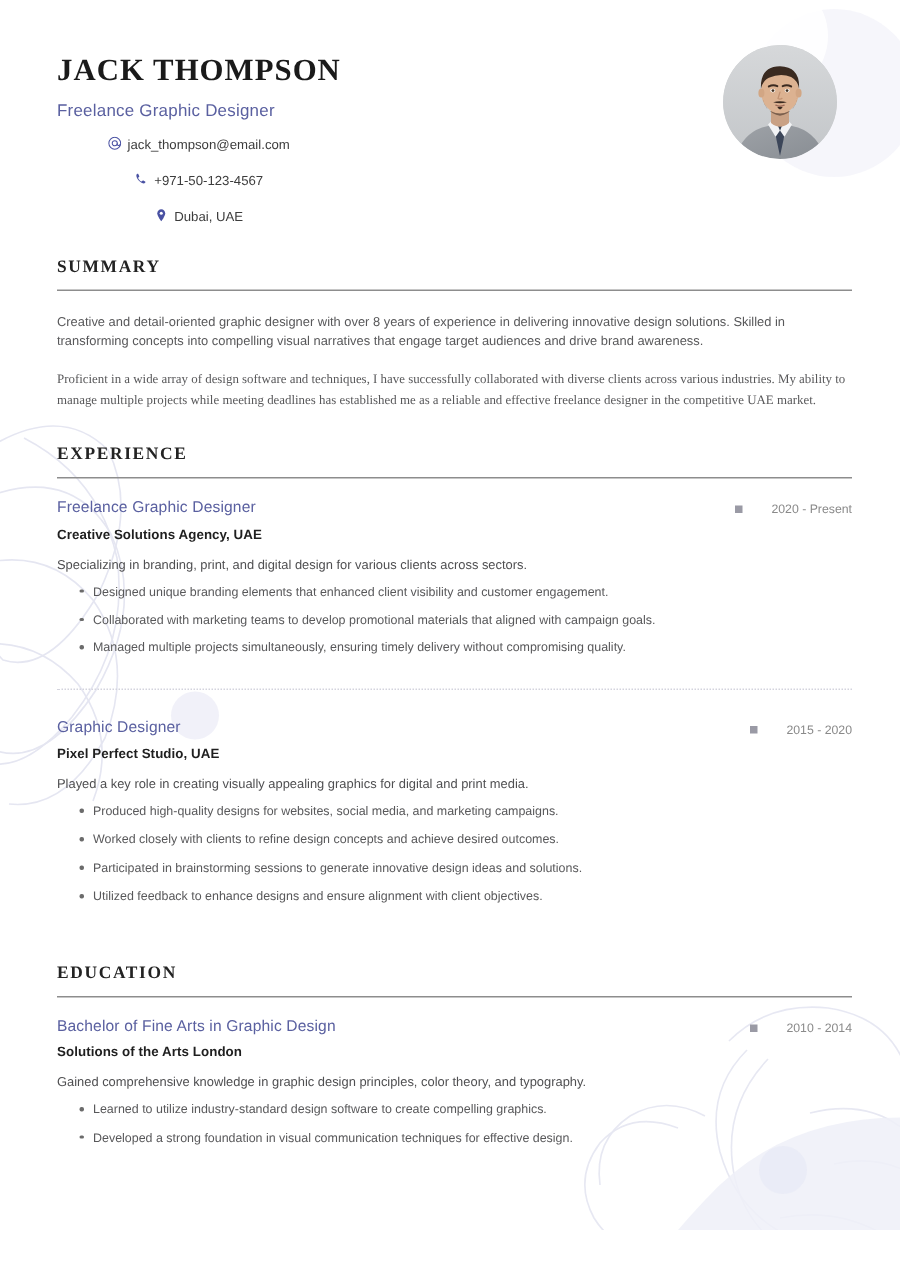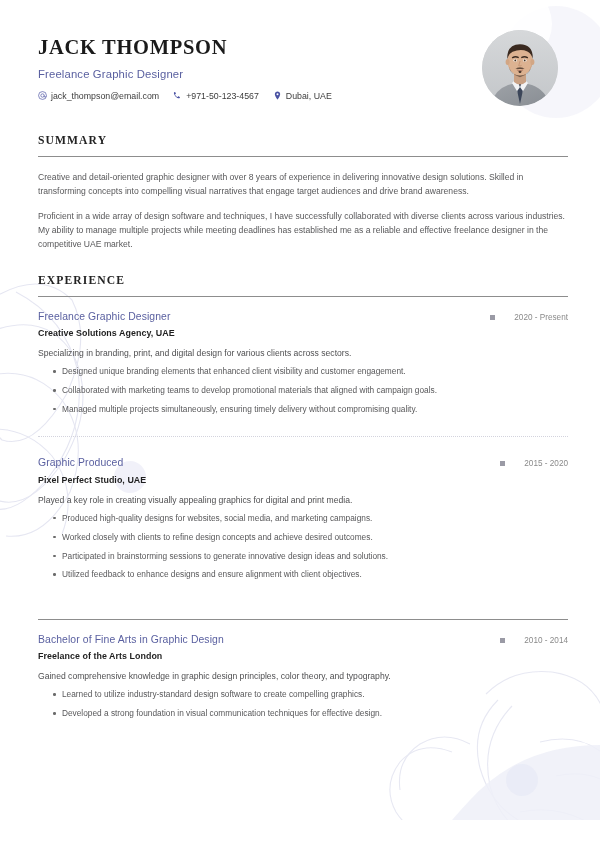--- a/index.html
+++ b/index.html
@@ -60,20 +60,21 @@
     letter-spacing: 0.15px;
     margin-bottom: 11px;
   }
   .contacts {
     display: flex;
     align-items: center;
     gap: 14px;
     font-size: 8.8px;
     color: #4a4a4a;
     white-space: nowrap;
+    flex-direction: column;
   }
   .contact-item {
     display: inline-flex;
     align-items: center;
     gap: 4px;
   }
   .contact-icon {
     display: inline-flex;
     align-items: center;
     justify-content: center;
@@ -113,21 +114,21 @@
     background: #8d8d8d;
     margin-bottom: 14px;
   }
   .para {
     font-size: 8.6px;
     line-height: 1.62;
     color: #58585a;
     margin: 0 0 11px 0;
     max-width: 530px;
   }
-  .para:last-child { margin-bottom: 12px; }
+  .para:last-child { margin-bottom: 12px; font-family: Liberation Serif, serif; }
 
   
   .entry { position: relative; }
   .entry-divider {
     border: 0;
     border-top: 1px dotted #d3d3dd;
     margin: 21px 0 20px 0;
   }
   .entry-head {
     display: flex;
@@ -359,49 +360,50 @@
           <li>Designed unique branding elements that enhanced client visibility and customer engagement.</li>
           <li>Collaborated with marketing teams to develop promotional materials that aligned with campaign goals.</li>
           <li>Managed multiple projects simultaneously, ensuring timely delivery without compromising quality.</li>
         </ul>
       </div>
 
       <hr class="entry-divider">
 
       <div class="entry" style="margin-top:0">
         <div class="entry-head">
-          <div class="entry-role">Graphic Produced</div>
+          <div class="entry-role">Graphic Designer</div>
           <div class="entry-date">
             <span class="date-square"></span>
             <span>2015 - 2020</span>
           </div>
         </div>
         <div class="entry-org">Pixel Perfect Studio, UAE</div>
         <div class="entry-desc">Played a key role in creating visually appealing graphics for digital and print media.</div>
         <ul class="bullets">
           <li>Produced high-quality designs for websites, social media, and marketing campaigns.</li>
           <li>Worked closely with clients to refine design concepts and achieve desired outcomes.</li>
           <li>Participated in brainstorming sessions to generate innovative design ideas and solutions.</li>
           <li>Utilized feedback to enhance designs and ensure alignment with client objectives.</li>
         </ul>
       </div>
     </div>
 
     <div class="section" style="margin-top:38px">
+      <h2 class="section-title">EDUCATION</h2>
       <div class="section-rule"></div>
 
       <div class="entry">
         <div class="entry-head">
           <div class="entry-role">Bachelor of Fine Arts in Graphic Design</div>
           <div class="entry-date">
             <span class="date-square"></span>
             <span>2010 - 2014</span>
           </div>
         </div>
-        <div class="entry-org">Freelance of the Arts London</div>
+        <div class="entry-org">Solutions of the Arts London</div>
         <div class="entry-desc">Gained comprehensive knowledge in graphic design principles, color theory, and typography.</div>
         <ul class="bullets">
           <li>Learned to utilize industry-standard design software to create compelling graphics.</li>
           <li>Developed a strong foundation in visual communication techniques for effective design.</li>
         </ul>
       </div>
     </div>
 
   </div>
 </div>

